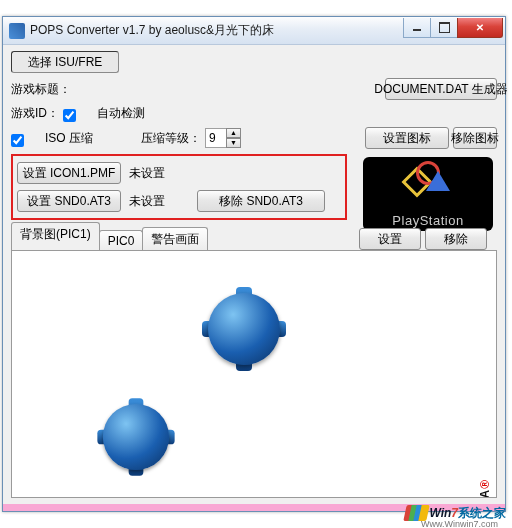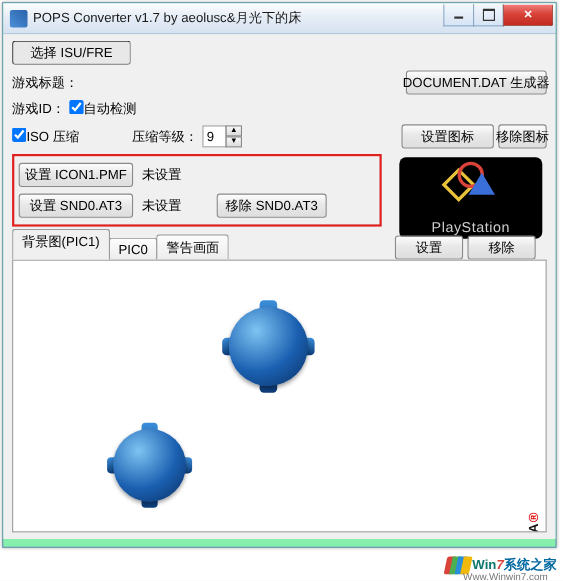--- a/index.html
+++ b/index.html
@@ -1,32 +1,32 @@
 <!DOCTYPE html>
 <html><head>
 <meta charset="utf-8">
 <style>
 *{box-sizing:border-box;margin:0;padding:0;font-family:"Microsoft YaHei",SimSun,Arial,sans-serif;font-size:12px}
 body{background:#fff;width:512px;height:528px;overflow:hidden;position:relative}
-.window{border:1px solid #6a8fb5;background:#86efac;position:absolute;left:2px;top:2px;width:504px;height:496px;box-shadow:0 0 3px rgba(0,0,0,.3)}
+.window{border:1px solid #6a8fb5;background:#f9a8d4;position:absolute;left:2px;top:16px;width:504px;height:496px;box-shadow:0 0 3px rgba(0,0,0,.3)}
 .titlebar{height:28px;background:linear-gradient(#fdfdfe,#e6edf6 45%,#d6e2f1);display:flex;align-items:center;padding-left:6px;border-bottom:1px solid #b8c8dc}
 .titlebar .ico{width:16px;height:16px;background:linear-gradient(45deg,#4a90d9,#2a62a9);border-radius:2px;margin-right:5px}
 .titlebar .t{color:#1a1a1a;flex:1;white-space:nowrap;overflow:hidden}
 .winbtns{display:flex;height:20px;margin-right:2px;margin-top:-6px}
 .winbtn{width:28px;height:20px;border:1px solid #8aa8c8;border-top:none;background:linear-gradient(#f3f7fc,#d6e4f4);display:flex;align-items:center;justify-content:center;font-size:11px;color:#333;margin-left:-1px}
 .winbtn.close{width:46px;background:linear-gradient(#f08080,#d9433a 45%,#c22a21);border-color:#932;color:#fff;border-top-right-radius:0;border-bottom-right-radius:3px}
 .winbtn.min::before{content:"";width:8px;height:2px;background:#333;margin-top:6px}
 .winbtn.max::before{content:"";width:9px;height:8px;border:1px solid #333;border-top:2px solid #333}
 .winbtn.close::before{content:"✕";font-size:10px;font-weight:bold}
 .client{padding:6px 8px;background:#f0f0f0}
 .row{display:flex;align-items:center;margin-bottom:5px;gap:4px}
 .lbl{color:#000}
 .btn{background:linear-gradient(#fdfdfd,#e8e8e8 45%,#dedede);border:1px solid #8a8a8a;border-radius:3px;padding:2px 8px;height:22px;display:inline-flex;align-items:center;justify-content:center;color:#000;cursor:default;white-space:nowrap}
 .txt{border:1px solid #a0a0a0;background:#fff;height:20px;padding:1px 3px;color:#000}
-.chk{display:inline-flex;align-items:flex-start;gap:0}
+.chk{display:inline-flex;align-items:flex-end;gap:21px}
 .chk input{width:13px;height:13px}
 .spin{display:inline-flex;align-items:center}
 .spin .txt{width:22px;text-align:left}
 .spin .ud{display:flex;flex-direction:column;margin-left:-1px}
 .spin .ud span{width:15px;height:10px;border:1px solid #888;background:linear-gradient(#f8f8f8,#dcdcdc);font-size:7px;line-height:8px;text-align:center}
 .redbox{border:2px solid #e02020;padding:6px 4px;margin:4px 0 8px 0;width:336px}
 .redbox .row{margin-bottom:6px}
 .redbox .row:last-child{margin-bottom:0}
 .pslogo{width:130px;height:74px;background:#000;border-radius:6px;position:absolute;right:12px;top:140px;display:flex;flex-direction:column;align-items:center;justify-content:center;color:#ccc}
 .pslogo .shape{position:relative;width:44px;height:34px}
@@ -47,21 +47,21 @@
 .dpad .v{top:-6px;left:28px;height:84px;width:16px}
 .pspchina{position:absolute;right:4px;bottom:18px;transform:rotate(-90deg);transform-origin:right bottom;font-family:Arial;font-weight:bold;font-size:14px;letter-spacing:1px;color:#111}
 .pspchina .r{color:#d00}
 .watermark{position:absolute;right:6px;bottom:6px;display:flex;align-items:center;gap:4px}
 .wflag{width:20px;height:16px;position:relative}
 .wflag .a{position:absolute;left:0;top:0;width:8px;height:16px;background:#d9433a;border-radius:2px 0 0 2px;transform:skewX(-12deg)}
 .wflag .b{position:absolute;left:5px;top:0;width:8px;height:16px;background:#4caf50;transform:skewX(-12deg)}
 .wflag .c{position:absolute;left:10px;top:0;width:8px;height:16px;background:#2a8dd9;transform:skewX(-12deg)}
 .wflag .d{position:absolute;left:15px;top:0;width:8px;height:16px;background:#f2b90d;border-radius:0 2px 2px 0;transform:skewX(-12deg)}
 .wm-t{font-family:"Microsoft YaHei";font-weight:bold;font-size:15px}
-.wm-t .w{color:#0f766e;}
+.wm-t .w{color:#0f172a;font-style:italic}
 .wm-t .n{color:#d9433a;font-style:italic}
 .wm-t .s{color:#0369a1}
 .wm-url{position:absolute;right:8px;bottom:-7px;font-size:9px;color:#777}
 </style>
 </head>
 <body>
 
 <div class="window">
   <div class="titlebar">
     <div class="ico"></div>
@@ -75,21 +75,21 @@
 
   <div class="client">
 
     <div class="row">
       <div class="btn" style="width:108px;border-style:inset;background:#e8e8e8">选择 ISU/FRE</div>
     </div>
 
     <div class="row">
       <span class="lbl">游戏标题：</span>
       <span style="flex:1"></span>
-      <div class="btn" style="width:128px">DOCUMENT.DAT 生成器</div>
+      <div class="btn" style="width:112px">DOCUMENT.DAT 生成器</div>
     </div>
 
     <div class="row">
       <span class="lbl">游戏ID：</span>
       <label class="chk">
         <input type="checkbox" checked="" style="">
         <span>自动检测</span>
       </label>
     </div>
 
@@ -113,21 +113,21 @@
     </div>
 
     <div class="redbox">
       <div class="row">
         <div class="btn" style="width:104px">设置 ICON1.PMF</div>
         <span class="lbl" style="width:64px;text-align:left;margin-left:4px">未设置</span>
       </div>
       <div class="row">
         <div class="btn" style="width:104px">设置 SND0.AT3</div>
         <span class="lbl" style="width:64px;text-align:left;margin-left:4px">未设置</span>
-        <div class="btn" style="width:100px">移除 SND0.AT3</div>
+        <div class="btn" style="width:128px">移除 SND0.AT3</div>
       </div>
     </div>
 
     <div class="pslogo">
       <div class="shape">
         <div class="y"></div>
           <div class="r"></div>
           <div class="b"></div>
       </div>
       <div class="pt">PlayStation</div>

